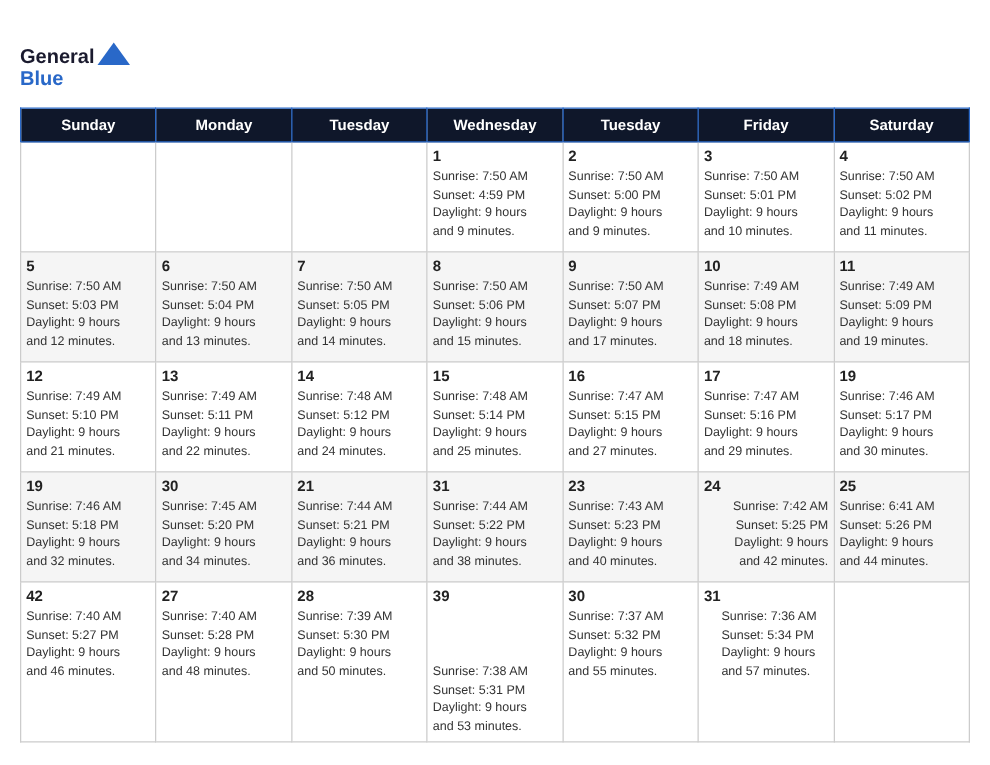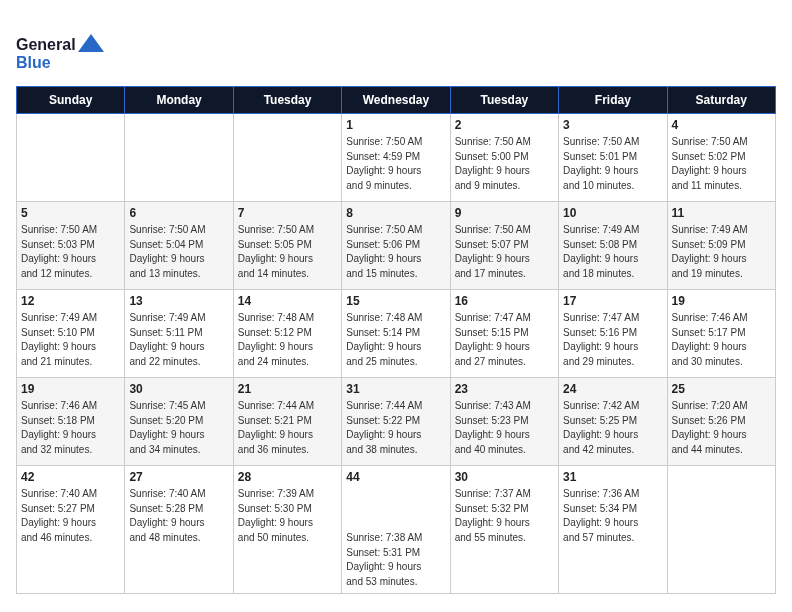--- a/index.html
+++ b/index.html
@@ -277,28 +277,28 @@
           </td>
           <td>
             <div class="day-number">23</div>
             <div class="day-info" style="white-space: pre-line;">Sunrise: 7:43 AM
 Sunset: 5:23 PM
 Daylight: 9 hours
 and 40 minutes.</div>
           </td>
           <td>
             <div class="day-number">24</div>
-            <div class="day-info" style="white-space: pre-line;">Sunrise: 7:42 AM
+            <div class="day-info" style="white-space: pre-line; text-align: right;">Sunrise: 7:42 AM
 Sunset: 5:25 PM
 Daylight: 9 hours
 and 42 minutes.</div>
           </td>
           <td>
             <div class="day-number">25</div>
-            <div class="day-info" style="white-space: pre-line;">Sunrise: 7:20 AM
+            <div class="day-info" style="white-space: pre-line;">Sunrise: 6:41 AM
 Sunset: 5:26 PM
 Daylight: 9 hours
 and 44 minutes.</div>
           </td>
         </tr>
         <tr>
           <td>
             <div class="day-number">42</div>
             <div class="day-info" style="white-space: pre-line;">Sunrise: 7:40 AM
 Sunset: 5:27 PM
@@ -313,36 +313,36 @@
 and 48 minutes.</div>
           </td>
           <td>
             <div class="day-number">28</div>
             <div class="day-info" style="white-space: pre-line;">Sunrise: 7:39 AM
 Sunset: 5:30 PM
 Daylight: 9 hours
 and 50 minutes.</div>
           </td>
           <td>
-            <div class="day-number">44</div>
+            <div class="day-number">39</div>
             <div class="day-info" style="white-space: pre-line; margin-top: 47px;">Sunrise: 7:38 AM
 Sunset: 5:31 PM
 Daylight: 9 hours
 and 53 minutes.</div>
           </td>
           <td>
             <div class="day-number">30</div>
             <div class="day-info" style="white-space: pre-line;">Sunrise: 7:37 AM
 Sunset: 5:32 PM
 Daylight: 9 hours
 and 55 minutes.</div>
           </td>
           <td>
             <div class="day-number">31</div>
-            <div class="day-info" style="white-space: pre-line;">Sunrise: 7:36 AM
+            <div class="day-info" style="white-space: pre-line; margin-left: 14px;">Sunrise: 7:36 AM
 Sunset: 5:34 PM
 Daylight: 9 hours
 and 57 minutes.</div>
           </td>
           <td class="empty-cell"></td>
         </tr>
       </tbody>
   </table>
 </div>
 

